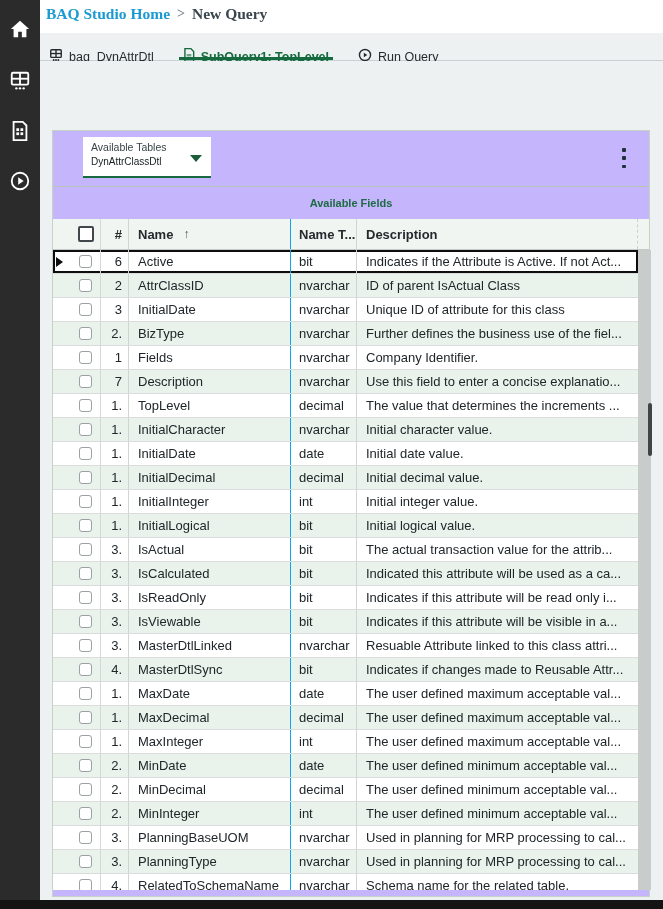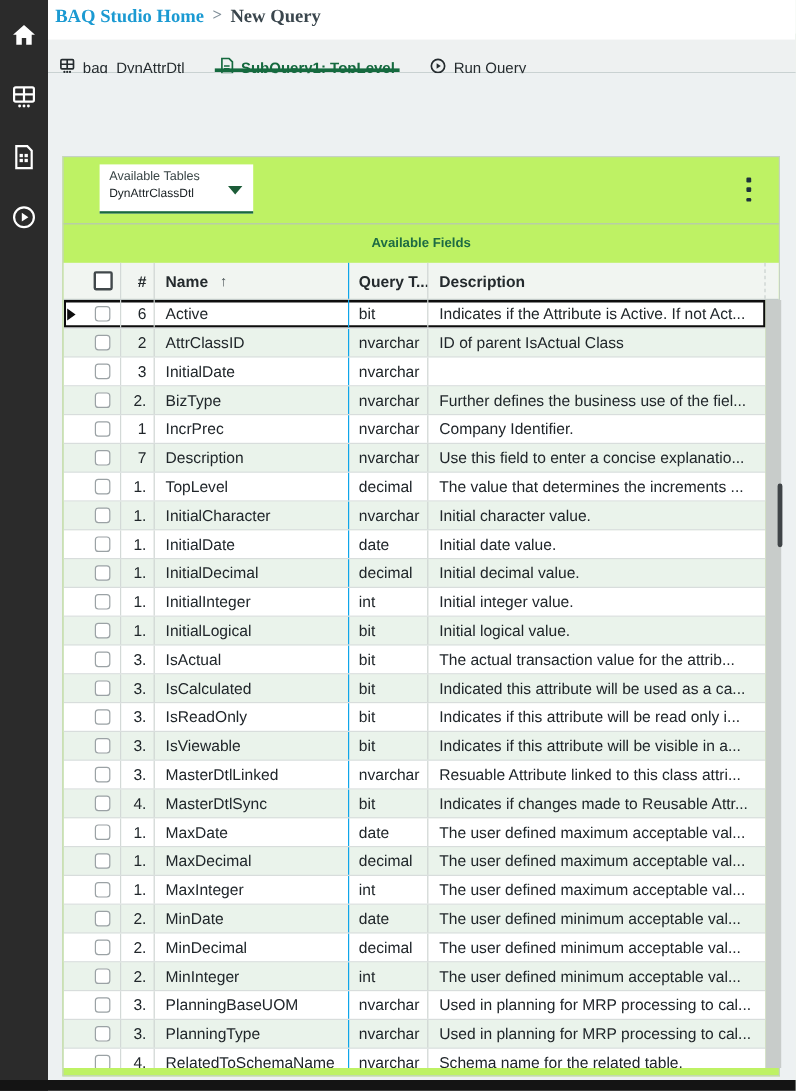--- a/index.html
+++ b/index.html
@@ -21,21 +21,21 @@
   .crumb-sep{color:#82909a;margin:0 7px;font-size:14px;}
   .crumb-cur{color:#3a464d;}
   
   .tabbar{position:absolute;left:40px;top:33px;right:0;height:28px;background:#eef1f1;border-bottom:1px solid #c9d2d2;box-sizing:border-box;display:flex;align-items:stretch;padding-left:5px;}
   .tab{display:flex;align-items:center;gap:6px;padding:0 4px;margin-right:21px;font-size:12.5px;color:#242b2e;cursor:pointer;position:relative;white-space:nowrap;margin-top:20px;}
   .tab svg{flex:0 0 auto;}
   .tab.active{color:#156a3f;font-weight:bold;}
   .tab.active::after{content:"";position:absolute;left:0;right:0;bottom:0;height:3px;background:#156a3f;}
   
   .content-bg{position:absolute;left:40px;top:61px;right:0;bottom:9px;background:#edf1f2;}
-  .panel{position:absolute;left:52px;top:130px;width:598px;height:767px;background:#bef264;border:1px solid #c5d2c4;box-sizing:border-box;z-index:2;}
+  .panel{position:absolute;left:52px;top:130px;width:598px;height:767px;background:#c4b5fd;border:1px solid #c5d2c4;box-sizing:border-box;z-index:2;}
   
   .dd-row{position:absolute;left:0;top:0;right:0;height:55px;}
   .dropdown{position:absolute;left:30px;top:6px;width:128px;height:41px;background:#ffffff;border-bottom:2px solid #17693f;box-sizing:border-box;cursor:pointer;}
   .dd-label{position:absolute;left:8px;top:4px;font-size:10.5px;color:#394546;}
   .dd-value{position:absolute;left:8px;top:19px;font-size:10px;color:#171e21;}
   .dd-caret{position:absolute;right:9px;top:18px;width:0;height:0;border-left:6px solid transparent;border-right:6px solid transparent;border-top:7px solid #1c5c38;}
   .kebab{position:absolute;left:565px;top:16px;width:12px;height:22px;cursor:pointer;display:flex;flex-direction:column;align-items:center;justify-content:space-between;padding:1px 0;box-sizing:border-box;}
   .kebab i{width:3.5px;height:3.5px;background:#1e313c;border-radius:1px;}
   .divider{position:absolute;left:0;top:55px;right:0;height:1px;background:#b7c5b6;}
   
@@ -173,21 +173,21 @@
     <div class="ghead">
       <div class="cell c-gutter"></div>
       <div class="cell c-check">
         <span class="checkbox big"></span>
       </div>
       <div class="cell c-num">#</div>
       <div class="cell c-name">
         <span>Name</span>
         <span class="sort-arrow">↑</span>
       </div>
-      <div class="cell c-type">Query T...</div>
+      <div class="cell c-type">Name T...</div>
       <div class="cell c-desc">Description</div>
       <div class="cell c-fill"></div>
     </div>
     <div class="gbody" id="grid-body">
         <div class="row selected">
     <div class="cell c-gutter">
             <span class="marker"></span>
           </div>
     <div class="cell c-check">
       <span class="checkbox"></span>
@@ -208,38 +208,39 @@
     <div class="cell c-desc">ID of parent IsActual Class</div>
   </div>
         <div class="row">
     <div class="cell c-gutter"></div>
     <div class="cell c-check">
       <span class="checkbox"></span>
     </div>
     <div class="cell c-num">3</div>
     <div class="cell c-name">InitialDate</div>
     <div class="cell c-type">nvarchar</div>
+    <div class="cell c-desc">Unique ID of attribute for this class</div>
   </div>
         <div class="row alt">
     <div class="cell c-gutter"></div>
     <div class="cell c-check">
       <span class="checkbox"></span>
     </div>
     <div class="cell c-num">2.</div>
     <div class="cell c-name">BizType</div>
     <div class="cell c-type">nvarchar</div>
     <div class="cell c-desc">Further defines the business use of the fiel...</div>
   </div>
         <div class="row">
     <div class="cell c-gutter"></div>
     <div class="cell c-check">
       <span class="checkbox"></span>
     </div>
     <div class="cell c-num">1</div>
-    <div class="cell c-name">IncrPrec</div>
+    <div class="cell c-name">Fields</div>
     <div class="cell c-type">nvarchar</div>
     <div class="cell c-desc">Company Identifier.</div>
   </div>
         <div class="row alt">
     <div class="cell c-gutter"></div>
     <div class="cell c-check">
       <span class="checkbox"></span>
     </div>
     <div class="cell c-num">7</div>
     <div class="cell c-name">Description</div>

